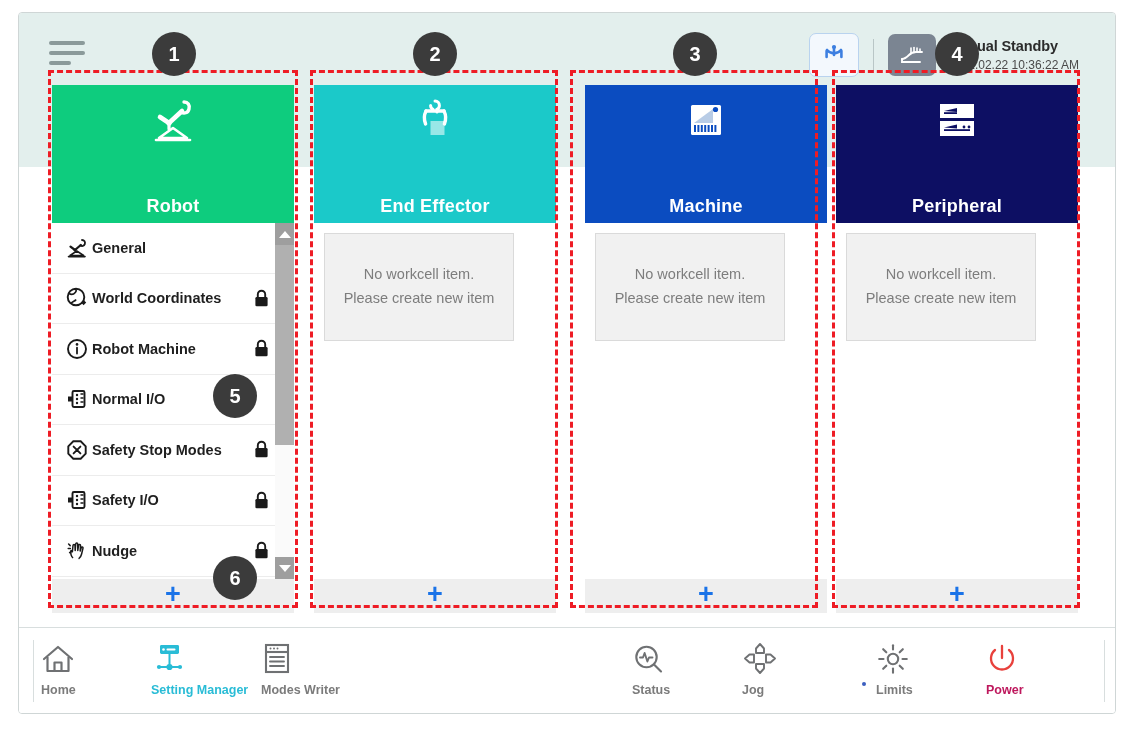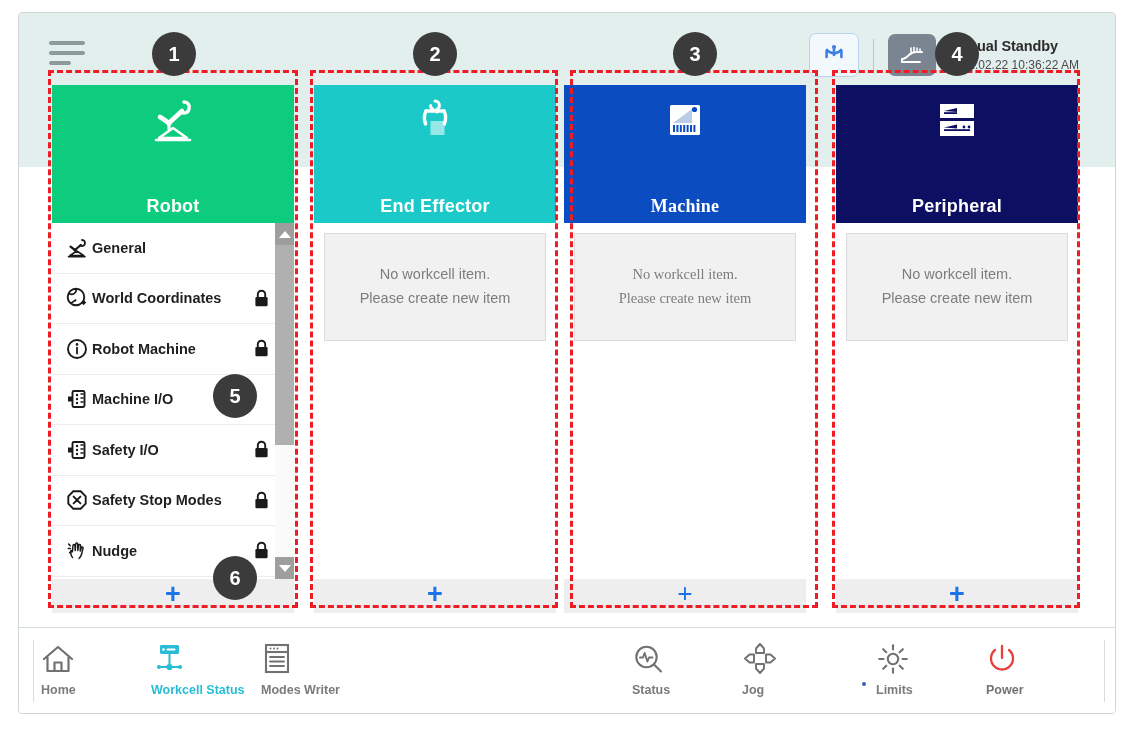--- a/index.html
+++ b/index.html
@@ -93,21 +93,21 @@
     position: absolute;
     top: 72px;
     width: 242px;
     height: 528px;
     display: flex;
     flex-direction: column;
     background: #ffffff;
   }
   #panel-0 { left: 33px; }
   #panel-1 { left: 295px; }
-  #panel-2 { left: 545px; font-family: Liberation Serif, serif; }
+  #panel-2 { left: 566px; }
   #panel-3 { left: 817px; }
 
   .panel-head {
     height: 138px;
     display: flex;
     flex-direction: column;
     align-items: center;
     justify-content: center;
     color: #ffffff;
     cursor: pointer;
@@ -208,21 +208,21 @@
     cursor: pointer;
   }
   .tri { width: 0; height: 0; }
   .tri.up { border-left: 6px solid transparent; border-right: 6px solid transparent; border-bottom: 7px solid #ffffff; }
   .tri.down { border-left: 6px solid transparent; border-right: 6px solid transparent; border-top: 7px solid #ffffff; }
 
   
   .empty-box {
     position: absolute;
     left: 10px; top: 10px;
-    width: 222px; height: 108px;
+    width: 190px; height: 108px;
     background: #f1f1f1;
     border: 1px solid #dadada;
     display: flex;
     flex-direction: column;
     align-items: center;
     justify-content: center;
     color: #7d7d7d;
     font-size: 14.5px;
     line-height: 1.65;
   }
@@ -247,21 +247,21 @@
   }
   .nav-item .n-ico { height: 38px; display:flex; align-items:center; justify-content:center; }
   .nav-item .n-lab {
     font-size: 12.5px;
     font-weight: bold;
     color: #7b7b7b;
     margin-top: 5px;
     white-space: nowrap;
   }
   .nav-item.active .n-lab { color: #29bcd6; }
-  .nav-item.power .n-lab { color: #737373; }
+  .nav-item.power .n-lab { color: #be185d; }
   .nav-dot {
     width: 4px; height: 4px; border-radius: 50%;
     background: #3b5fc0;
     align-self: center;
     margin: 30px 10px 0 10px;
   }
   .nav-vsep {
     width: 1px; height: 62px;
     background: #d8dede;
     margin-left: 8px;
@@ -416,57 +416,57 @@
               <span class="mi-ico">
                 <svg width="24" height="24" viewBox="0 0 24 24">
                   <rect x="7.5" y="4" width="12" height="16" rx="1.4" fill="none" stroke="#1a1a1a" stroke-width="1.9"></rect>
                   <circle cx="12" cy="8" r="1.2" fill="#1a1a1a"></circle>
                   <circle cx="12" cy="12" r="1.2" fill="#1a1a1a"></circle>
                   <circle cx="12" cy="16" r="1.2" fill="#1a1a1a"></circle>
                   <path d="M16 7 L18 7 M16 11 L18 11 M16 15 L18 15" stroke="#1a1a1a" stroke-width="1.5" stroke-linecap="round"></path>
                   <path d="M3 9.5 L3 14.5 L7.5 14.5 L7.5 9.5 Z" fill="#1a1a1a"></path>
                 </svg>
               </span>
-              <span class="mi-label">Machine I/O</span>
+              <span class="mi-label">Normal I/O</span>
+              <span class="mi-lock">
+                <svg width="17" height="19" viewBox="0 0 17 19">
+                    <path d="M4.8 8 L4.8 5.4 A3.7 3.7 0 0 1 12.2 5.4 L12.2 8" fill="none" stroke="#1a1a1a" stroke-width="1.9"></path>
+                    <rect x="2.4" y="8" width="12.2" height="9.2" rx="1.3" fill="#1a1a1a"></rect>
+                  </svg>
+              </span>
+            </div>
+
+            <div class="menu-item">
+              <span class="mi-ico">
+                <svg width="24" height="24" viewBox="0 0 24 24">
+                  <path d="M8.3 3.3 L15.7 3.3 L20.7 8.3 L20.7 15.7 L15.7 20.7 L8.3 20.7 L3.3 15.7 L3.3 8.3 Z" fill="none" stroke="#1a1a1a" stroke-width="1.9"></path>
+                  <path d="M8.6 8.6 L15.4 15.4 M15.4 8.6 L8.6 15.4" stroke="#1a1a1a" stroke-width="1.9" stroke-linecap="round"></path>
+                </svg>
+              </span>
+              <span class="mi-label">Safety Stop Modes</span>
               <span class="mi-lock">
                 <svg width="17" height="19" viewBox="0 0 17 19">
                     <path d="M4.8 8 L4.8 5.4 A3.7 3.7 0 0 1 12.2 5.4 L12.2 8" fill="none" stroke="#1a1a1a" stroke-width="1.9"></path>
                     <rect x="2.4" y="8" width="12.2" height="9.2" rx="1.3" fill="#1a1a1a"></rect>
                   </svg>
               </span>
             </div>
 
             <div class="menu-item">
               <span class="mi-ico">
                 <svg width="24" height="24" viewBox="0 0 24 24">
                   <rect x="7.5" y="4" width="12" height="16" rx="1.4" fill="none" stroke="#1a1a1a" stroke-width="1.9"></rect>
                   <circle cx="12" cy="8" r="1.2" fill="#1a1a1a"></circle>
                   <circle cx="12" cy="12" r="1.2" fill="#1a1a1a"></circle>
                   <circle cx="12" cy="16" r="1.2" fill="#1a1a1a"></circle>
                   <path d="M16 7 L18 7 M16 11 L18 11 M16 15 L18 15" stroke="#1a1a1a" stroke-width="1.5" stroke-linecap="round"></path>
                   <path d="M3 9.5 L3 14.5 L7.5 14.5 L7.5 9.5 Z" fill="#1a1a1a"></path>
                 </svg>
               </span>
               <span class="mi-label">Safety I/O</span>
-              <span class="mi-lock">
-                <svg width="17" height="19" viewBox="0 0 17 19">
-                    <path d="M4.8 8 L4.8 5.4 A3.7 3.7 0 0 1 12.2 5.4 L12.2 8" fill="none" stroke="#1a1a1a" stroke-width="1.9"></path>
-                    <rect x="2.4" y="8" width="12.2" height="9.2" rx="1.3" fill="#1a1a1a"></rect>
-                  </svg>
-              </span>
-            </div>
-
-            <div class="menu-item">
-              <span class="mi-ico">
-                <svg width="24" height="24" viewBox="0 0 24 24">
-                  <path d="M8.3 3.3 L15.7 3.3 L20.7 8.3 L20.7 15.7 L15.7 20.7 L8.3 20.7 L3.3 15.7 L3.3 8.3 Z" fill="none" stroke="#1a1a1a" stroke-width="1.9"></path>
-                  <path d="M8.6 8.6 L15.4 15.4 M15.4 8.6 L8.6 15.4" stroke="#1a1a1a" stroke-width="1.9" stroke-linecap="round"></path>
-                </svg>
-              </span>
-              <span class="mi-label">Safety Stop Modes</span>
               <span class="mi-lock">
                 <svg width="17" height="19" viewBox="0 0 17 19">
                     <path d="M4.8 8 L4.8 5.4 A3.7 3.7 0 0 1 12.2 5.4 L12.2 8" fill="none" stroke="#1a1a1a" stroke-width="1.9"></path>
                     <rect x="2.4" y="8" width="12.2" height="9.2" rx="1.3" fill="#1a1a1a"></rect>
                   </svg>
               </span>
             </div>
 
             <div class="menu-item">
               <span class="mi-ico">
@@ -607,21 +607,21 @@
               <rect x="9" y="2" width="19" height="9" rx="1.4" fill="#29bcd6"></rect>
               <circle cx="12.5" cy="6.5" r="1.3" fill="#ffffff"></circle>
               <rect x="15.5" y="5.6" width="9" height="1.8" rx="0.9" fill="#ffffff"></rect>
               <path d="M18.5 11 L18.5 24" stroke="#29bcd6" stroke-width="2"></path>
               <path d="M8 24 L29 24" stroke="#29bcd6" stroke-width="2"></path>
               <circle cx="18.5" cy="24" r="3.1" fill="#29bcd6"></circle>
               <circle cx="8" cy="24" r="2.1" fill="#29bcd6"></circle>
               <circle cx="29" cy="24" r="2.1" fill="#29bcd6"></circle>
             </svg>
           </span>
-          <span class="n-lab">Workcell Status</span>
+          <span class="n-lab">Setting Manager</span>
         </div>
 
 
         <div class="nav-item">
           <span class="n-ico">
             <svg width="32" height="32" viewBox="0 0 32 32">
               <rect x="5" y="2" width="22" height="27" fill="none" stroke="#6f7173" stroke-width="2.1"></rect>
               <path d="M5 9 L27 9" stroke="#6f7173" stroke-width="2.1"></path>
               <circle cx="9.5" cy="5.6" r="1" fill="#6f7173"></circle>
               <circle cx="13" cy="5.6" r="1" fill="#6f7173"></circle>

